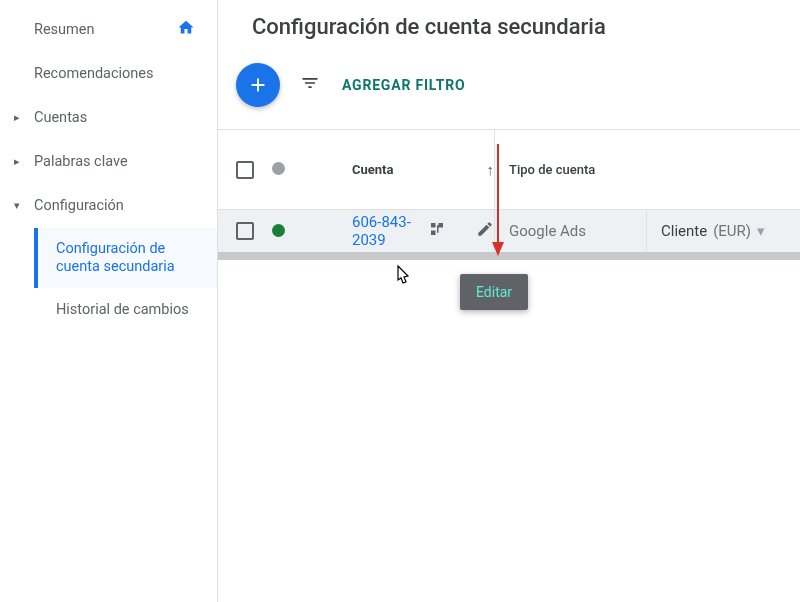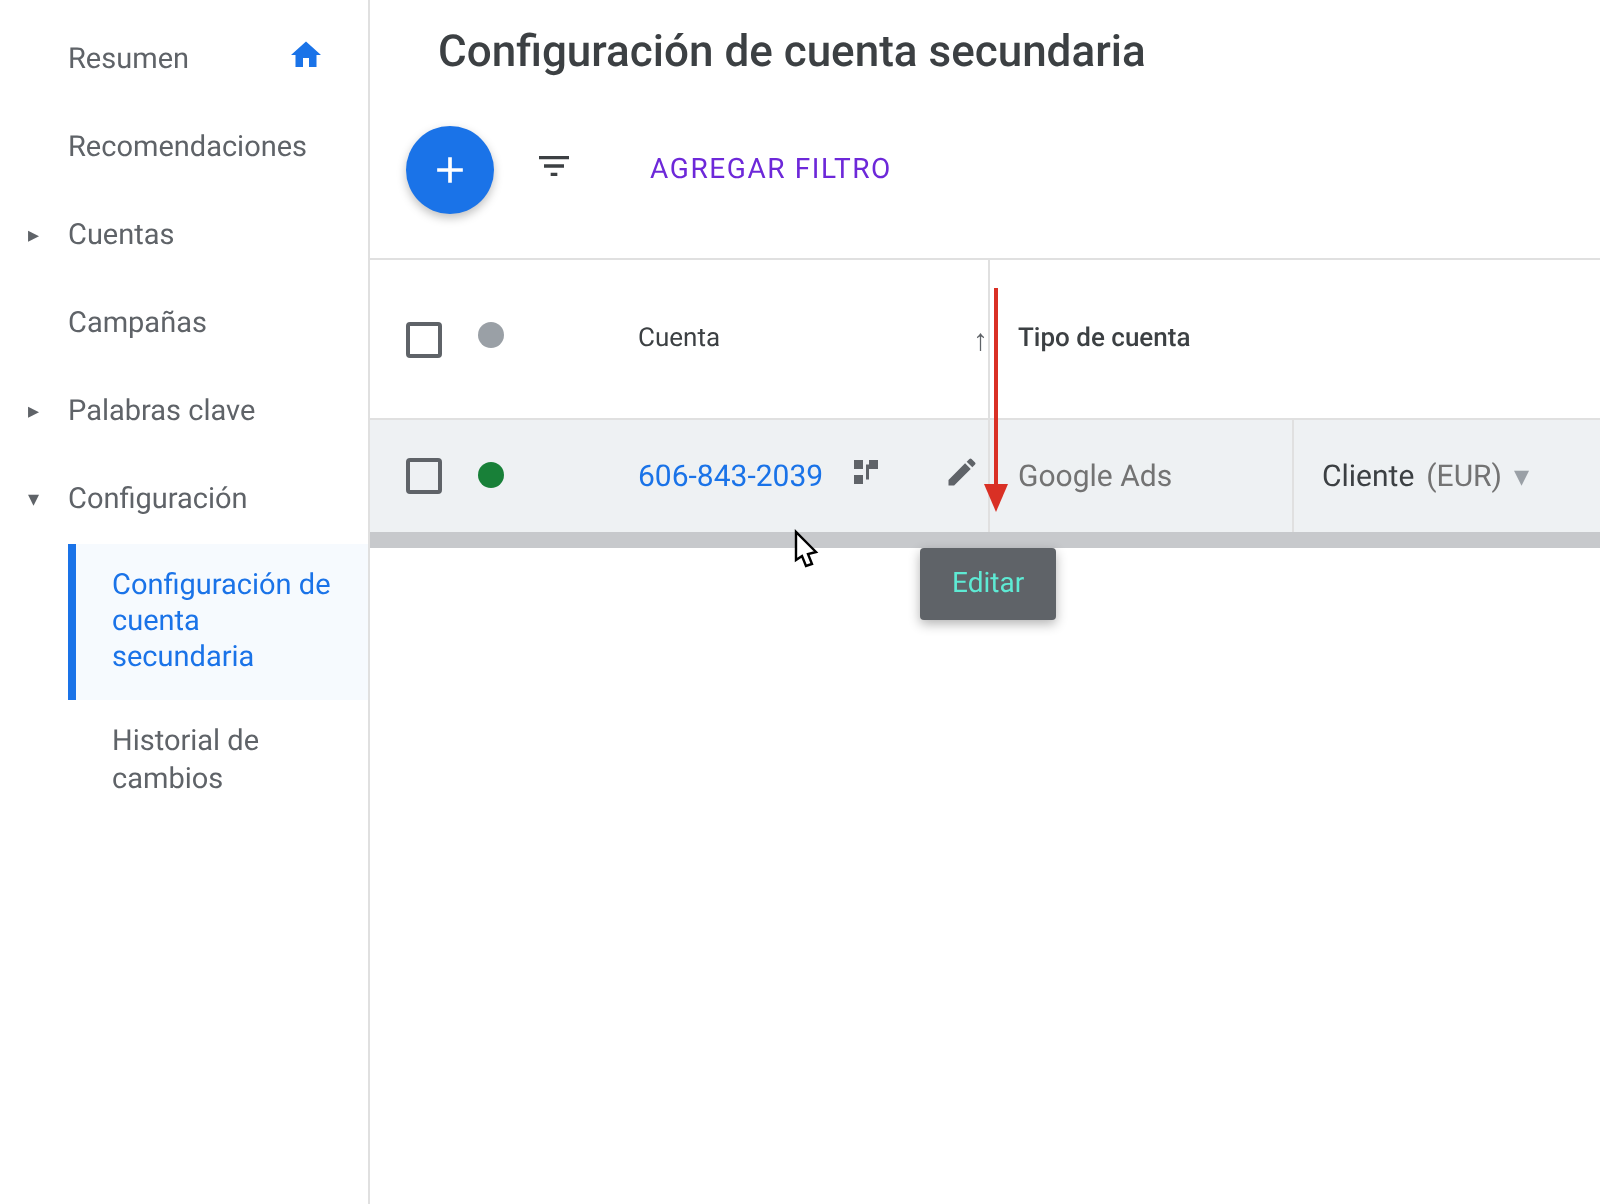--- a/index.html
+++ b/index.html
@@ -9,21 +9,21 @@
       width: 800px;
       height: 602px;
       overflow: hidden;
       color: #3c4043;
       position: relative;
     }
     .layout { display: flex; height: 100%; }
 
     
     .sidebar {
-      width: 185px;
+      width: 218px;
       flex-shrink: 0;
       background: #fff;
       border-right: 1px solid #e0e0e0;
       padding-top: 8px;
       overflow: hidden;
     }
     .nav-item {
       position: relative;
       display: flex;
       align-items: center;
@@ -81,60 +81,60 @@
       border-radius: 50%;
       background: #1a73e8;
       color: #fff;
       display: flex; align-items: center; justify-content: center;
       box-shadow: 0 2px 5px rgba(0,0,0,0.25);
       cursor: pointer;
     }
     .fab svg { width: 22px; height: 22px; fill: #fff; }
     .filter-ic { color: #3c4043; cursor: pointer; }
     .add-filter-label {
-      color: #6d28d9;
+      color: #0f766e;
       font-size: 14px;
-      font-weight: 400;
+      font-weight: 700;
       letter-spacing: 0.8px;
-      margin-left: 18px;
+      margin-left: 2px;
     }
 
     
     .table-wrap { position: relative; flex: 1; }
     .table-head, .table-row {
       display: grid;
       grid-template-columns: 54px 50px 1fr 152px 154px;
       align-items: center;
     }
     .table-head {
       height: 80px;
       border-bottom: 1px solid #e0e0e0;
       font-size: 13px;
       color: #3c4043;
       font-weight: 500;
     }
     .col-divider { border-left: 1px solid #e0e0e0; height: 100%; display: flex; align-items: center; padding-left: 14px; }
     .th-cell { display: flex; align-items: center; gap: 8px; }
-    .th-cell.cuenta { padding-left: 30px; font-weight: 400; justify-content: space-between; }
+    .th-cell.cuenta { padding-left: 30px; font-weight: 700; justify-content: space-between; }
     .status-dot {
       width: 13px; height: 13px; border-radius: 50%;
       background: #9aa0a6; display: inline-block;
     }
     .status-dot.green { background: #188038; }
     .checkbox { display:flex; justify-content:center; }
     .chk {
       width: 18px; height: 18px;
       border: 2px solid #5f6368;
       border-radius: 2px;
       cursor: pointer;
     }
     .arrow-up { font-size: 15px; color: #5f6368; }
 
     .table-row {
-      height: 56px;
+      height: 42px;
       background: #eef1f3;
     }
     .acct-cell {
       display: flex; align-items: center; gap: 12px; padding-left: 30px;
       position: relative;
     }
     .acct-link {
       color: #1a73e8; font-size: 15px; cursor: pointer;
       text-decoration: none;
     }
@@ -194,23 +194,20 @@
             <path d="M10 20v-6h4v6h5v-8h3L12 3 2 12h3v8z"></path>
           </svg>
       </span>
     </div>
     <div class="nav-item">
       <span>Recomendaciones</span>
     </div>
     <div class="nav-item">
       <span class="chev">▸</span>
       <span>Cuentas</span>
-    </div>
-    <div class="nav-item">
-      <span>Campañas</span>
     </div>
     <div class="nav-item">
       <span class="chev">▸</span>
       <span>Palabras clave</span>
     </div>
     <div class="nav-item">
       <span class="chev">▾</span>
       <span>Configuración</span>
     </div>
     <div class="nav-sub">

